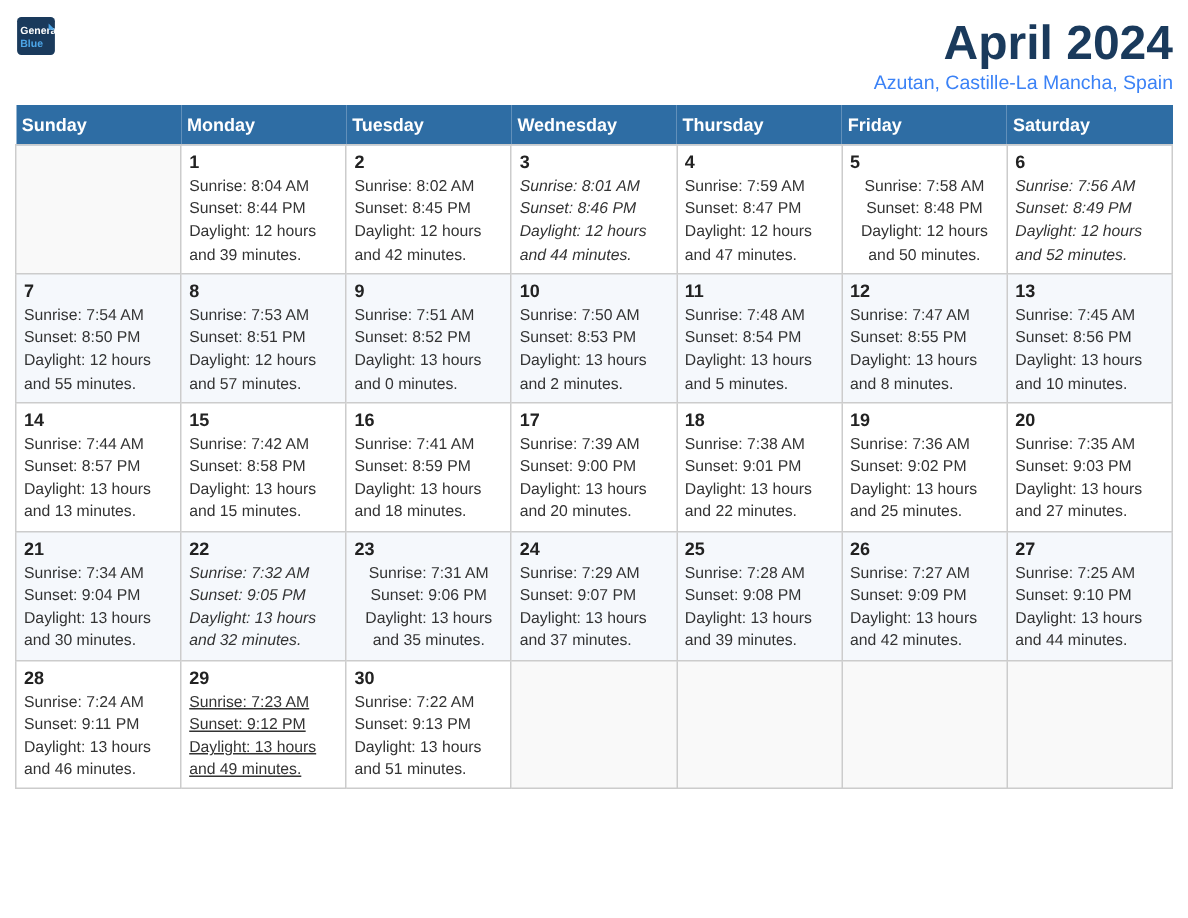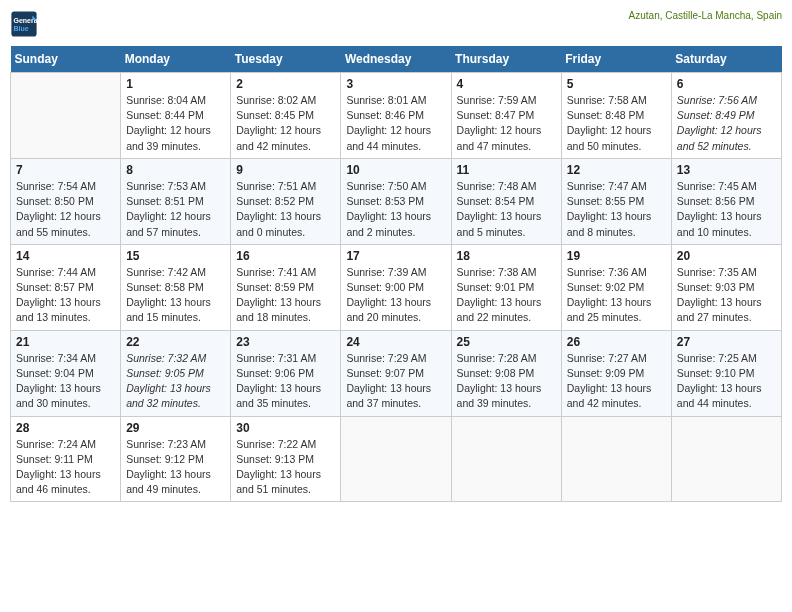--- a/index.html
+++ b/index.html
@@ -27,22 +27,22 @@
     }
     .title-area {
       text-align: right;
     }
     .calendar-title {
       font-size: 32px;
       font-weight: bold;
       color: #1a3a5c;
     }
     .calendar-subtitle {
-      font-size: 10px;
-      color: #4d7c0f;
+      font-size: 13px;
+      color: #3b82f6;
     }
     table {
       width: 100%;
       border-collapse: collapse;
       font-size: 11px;
     }
     thead tr th {
       background-color: #2e6da4;
       color: #fff;
       padding: 6px 4px;
@@ -82,20 +82,21 @@
 <div class="header-area">
   <div class="logo">
     <svg class="logo-icon" viewBox="0 0 40 40">
       <rect x="2" y="2" width="36" height="36" rx="4" fill="#1a3a5c"></rect>
       <text x="5" y="18" font-size="10" fill="white" font-family="Arial" font-weight="bold">General</text>
       <text x="5" y="30" font-size="10" fill="#4da6e8" font-family="Arial" font-weight="bold">Blue</text>
       <polygon points="32,8 38,14 32,14" fill="#4da6e8"></polygon>
     </svg>
   </div>
   <div class="title-area">
+    <div class="calendar-title">April 2024</div>
     <div class="calendar-subtitle">Azutan, Castille-La Mancha, Spain</div>
   </div>
 </div>
 
 <table>
   <thead>
     <tr id="weekday-header">
     <th>Sunday</th>
         <th>Monday</th>
         <th>Tuesday</th>
@@ -117,35 +118,35 @@
         </td>
         <td>
           <div class="day-number">2</div>
           <div class="day-info" style="white-space: pre-line;">Sunrise: 8:02 AM
 Sunset: 8:45 PM
 Daylight: 12 hours
 and 42 minutes.</div>
         </td>
         <td>
           <div class="day-number">3</div>
-          <div class="day-info" style="white-space: pre-line;">Sunrise: 8:01 AM
+          <div class="day-info" style="white-space: pre-line; font-style: italic;">Sunrise: 8:01 AM
 Sunset: 8:46 PM
 Daylight: 12 hours
 and 44 minutes.</div>
         </td>
         <td>
           <div class="day-number">4</div>
           <div class="day-info" style="white-space: pre-line;">Sunrise: 7:59 AM
 Sunset: 8:47 PM
 Daylight: 12 hours
 and 47 minutes.</div>
         </td>
         <td>
           <div class="day-number">5</div>
-          <div class="day-info" style="white-space: pre-line;">Sunrise: 7:58 AM
+          <div class="day-info" style="white-space: pre-line; text-align: center;">Sunrise: 7:58 AM
 Sunset: 8:48 PM
 Daylight: 12 hours
 and 50 minutes.</div>
         </td>
         <td>
           <div class="day-number">6</div>
           <div class="day-info" style="white-space: pre-line; font-style: italic;">Sunrise: 7:56 AM
 Sunset: 8:49 PM
 Daylight: 12 hours
 and 52 minutes.</div>
@@ -263,21 +264,21 @@
         </td>
         <td>
           <div class="day-number">22</div>
           <div class="day-info" style="white-space: pre-line; font-style: italic;">Sunrise: 7:32 AM
 Sunset: 9:05 PM
 Daylight: 13 hours
 and 32 minutes.</div>
         </td>
         <td>
           <div class="day-number">23</div>
-          <div class="day-info" style="white-space: pre-line;">Sunrise: 7:31 AM
+          <div class="day-info" style="white-space: pre-line; text-align: center;">Sunrise: 7:31 AM
 Sunset: 9:06 PM
 Daylight: 13 hours
 and 35 minutes.</div>
         </td>
         <td>
           <div class="day-number">24</div>
           <div class="day-info" style="white-space: pre-line;">Sunrise: 7:29 AM
 Sunset: 9:07 PM
 Daylight: 13 hours
 and 37 minutes.</div>
@@ -307,21 +308,21 @@
       <tr>
         <td>
           <div class="day-number">28</div>
           <div class="day-info" style="white-space: pre-line;">Sunrise: 7:24 AM
 Sunset: 9:11 PM
 Daylight: 13 hours
 and 46 minutes.</div>
         </td>
         <td>
           <div class="day-number">29</div>
-          <div class="day-info" style="white-space: pre-line;">Sunrise: 7:23 AM
+          <div class="day-info" style="white-space: pre-line; text-decoration: underline;">Sunrise: 7:23 AM
 Sunset: 9:12 PM
 Daylight: 13 hours
 and 49 minutes.</div>
         </td>
         <td>
           <div class="day-number">30</div>
           <div class="day-info" style="white-space: pre-line;">Sunrise: 7:22 AM
 Sunset: 9:13 PM
 Daylight: 13 hours
 and 51 minutes.</div>

